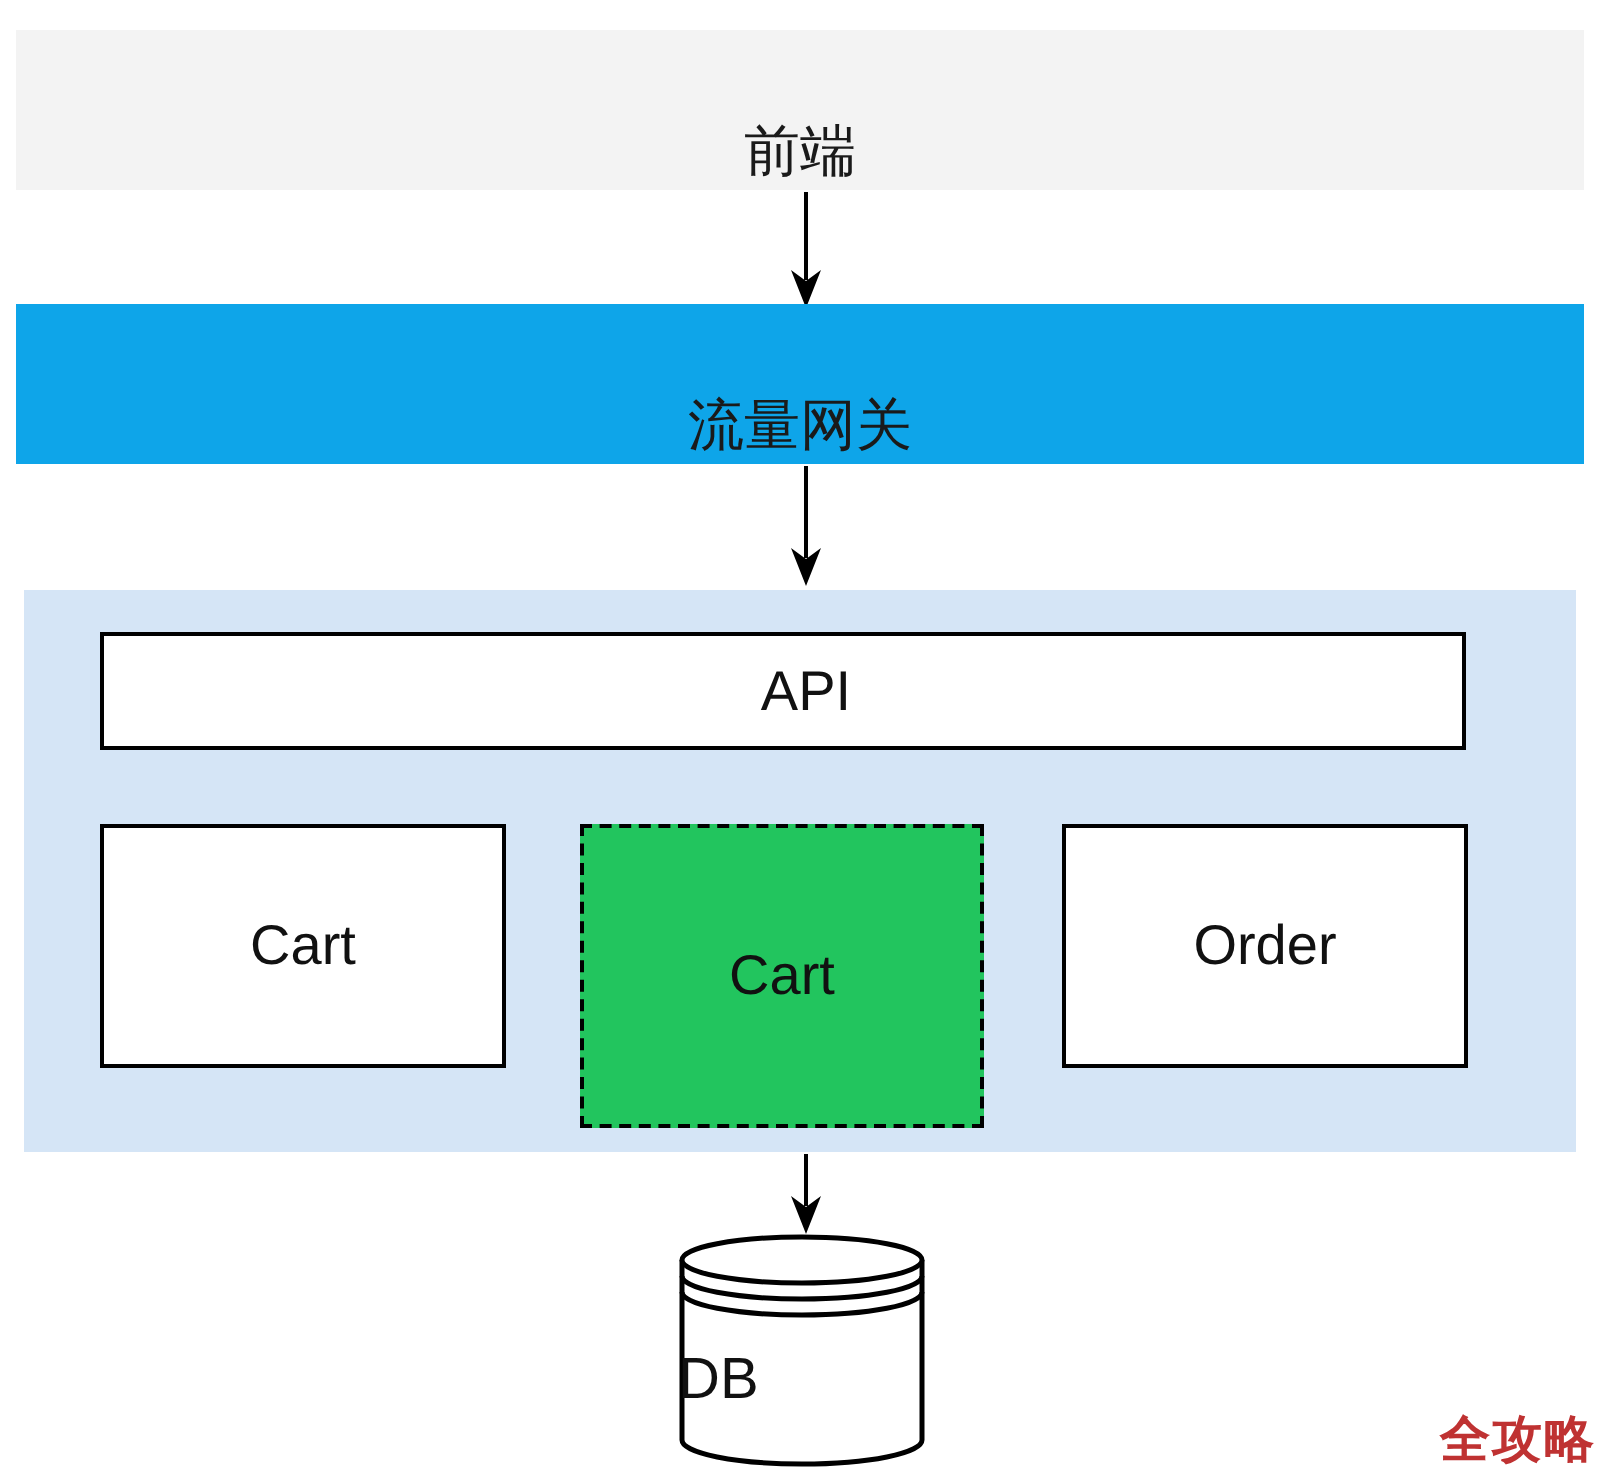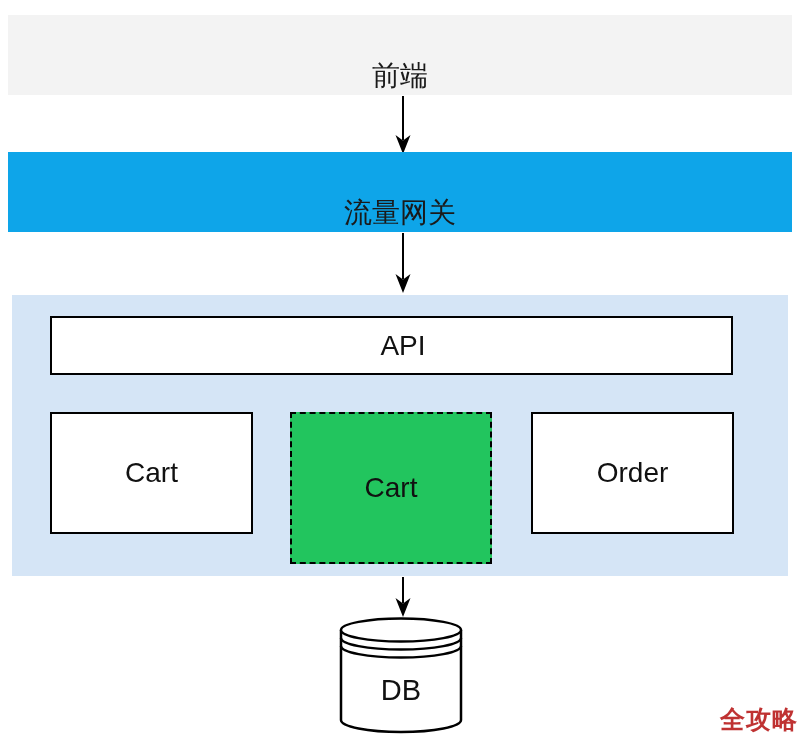--- a/index.html
+++ b/index.html
@@ -74,21 +74,21 @@
     top: 616px;
     width: 124px;
     height: 126px;
   }
   .db-group svg { display: block; width: 100%; height: 100%; }
   .db-label {
     position: absolute;
     left: 0;
     top: 58px;
     width: 124px;
-    text-align: center;
+    text-align: left;
     font-size: 29px;
     color: #111111;
   }
 
   .watermark {
     position: absolute;
     right: 6px;
     bottom: 6px;
     font-size: 25px;
     font-weight: bold;

